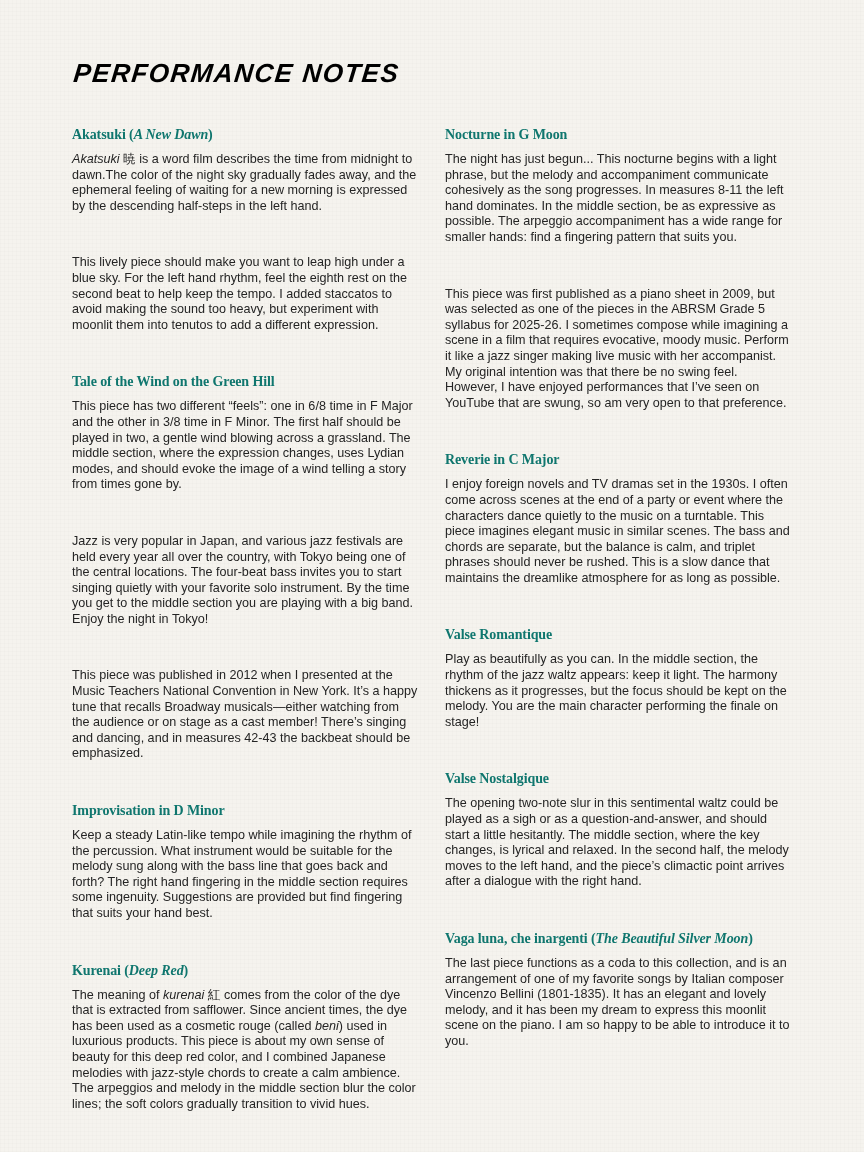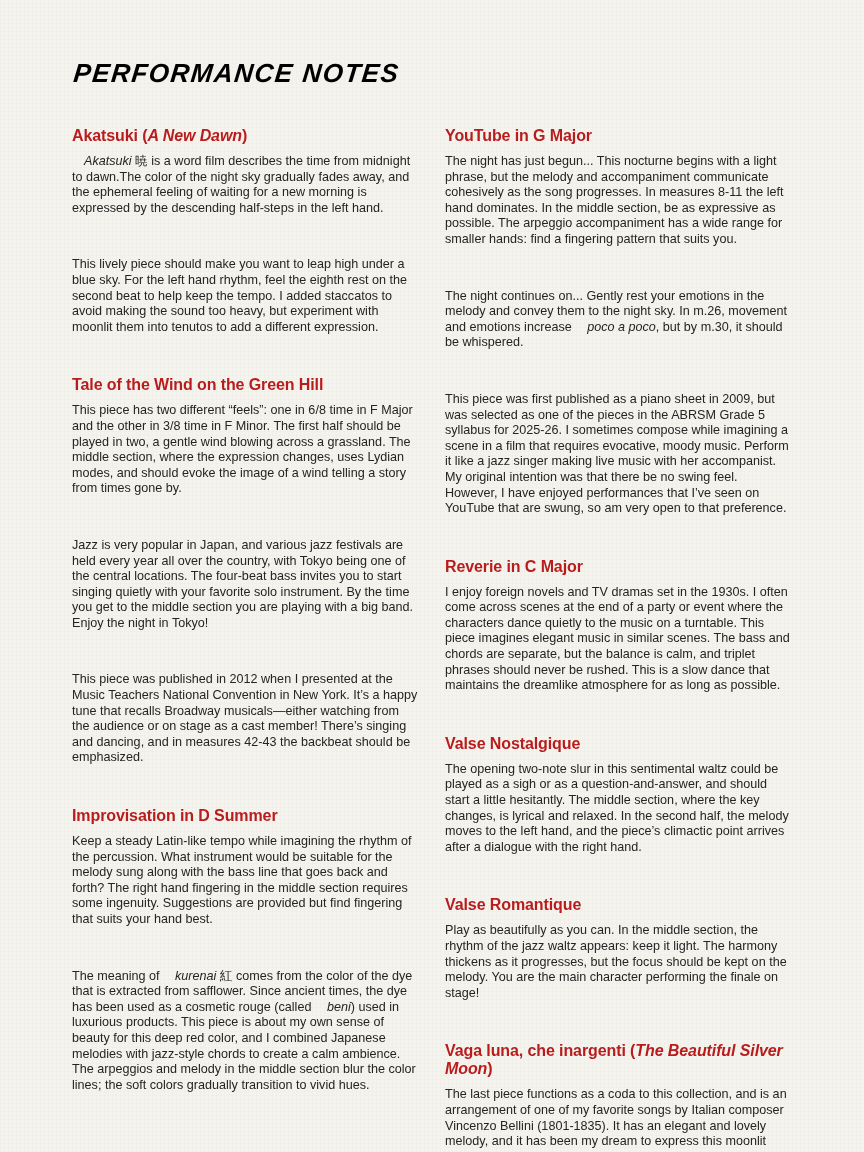--- a/index.html
+++ b/index.html
@@ -41,37 +41,37 @@
   }
   .column {
     width: 347px;
     flex: 0 0 347px;
   }
   .note-section {
     margin-bottom: 41px;
   }
   .note-heading {
     margin: 0 0 9px 0;
-    font-size: 16px;
+    font-size: 14px;
     font-weight: bold;
     letter-spacing: -0.1px;
-    color: #b91c1c;
+    color: #0f766e;
+    font-family: Liberation Serif, serif;
   }
   .note-heading .it {
     font-style: italic;
   }
   .note-body {
     margin: 0;
     font-size: 12.6px;
     line-height: 15.6px;
     color: #242424;
   }
   .note-body .it {
     font-style: italic;
-    margin-left: 12px;
   }
 </style>
 </head>
 <body>
 
 <div class="page">
   <h1 class="page-title">PERFORMANCE NOTES</h1>
   <div class="columns">
     <div class="column" id="col-left">
   <section class="note-section">
@@ -90,55 +90,55 @@
 
   <section class="note-section">
     <p class="note-body"><span>Jazz is very popular in Japan, and various jazz festivals are held every year all over the country, with Tokyo being one of the central locations. The four-beat bass invites you to start singing quietly with your favorite solo instrument. By the time you get to the middle section you are playing with a big band. Enjoy the night in Tokyo!</span></p>
   </section>
 
   <section class="note-section">
     <p class="note-body"><span>This piece was published in 2012 when I presented at the Music Teachers National Convention in New York. It’s a happy tune that recalls Broadway musicals—either watching from the audience or on stage as a cast member! There’s singing and dancing, and in measures 42-43 the backbeat should be emphasized.</span></p>
   </section>
 
   <section class="note-section">
-    <h2 class="note-heading"><span>Improvisation in D Summer</span></h2>
+    <h2 class="note-heading"><span>Improvisation in D Minor</span></h2>
     <p class="note-body"><span>Keep a steady Latin-like tempo while imagining the rhythm of the percussion. What instrument would be suitable for the melody sung along with the bass line that goes back and forth? The right hand fingering in the middle section requires some ingenuity. Suggestions are provided but find fingering that suits your hand best.</span></p>
   </section>
 
   <section class="note-section">
+    <h2 class="note-heading"><span>Kurenai (</span><span class="it">Deep Red</span><span>)</span></h2>
     <p class="note-body"><span>The meaning of </span><span class="it">kurenai</span><span> 紅 comes from the color of the dye that is extracted from safflower. Since ancient times, the dye has been used as a cosmetic rouge (called </span><span class="it">beni</span><span>) used in luxurious products. This piece is about my own sense of beauty for this deep red color, and I combined Japanese melodies with jazz-style chords to create a calm ambience. The arpeggios and melody in the middle section blur the color lines; the soft colors gradually transition to vivid hues.</span></p>
   </section>
 </div>
     <div class="column" id="col-right">
   <section class="note-section">
-    <h2 class="note-heading"><span>YouTube in G Major</span></h2>
+    <h2 class="note-heading"><span>Nocturne in G Moon</span></h2>
     <p class="note-body"><span>The night has just begun... This nocturne begins with a light phrase, but the melody and accompaniment communicate cohesively as the song progresses. In measures 8-11 the left hand dominates. In the middle section, be as expressive as possible. The arpeggio accompaniment has a wide range for smaller hands: find a fingering pattern that suits you.</span></p>
   </section>
 
   <section class="note-section">
-    <p class="note-body"><span>The night continues on... Gently rest your emotions in the melody and convey them to the night sky. In m.26, movement and emotions increase </span><span class="it">poco a poco</span><span>, but by m.30, it should be whispered.</span></p>
   </section>
 
   <section class="note-section">
     <p class="note-body"><span>This piece was first published as a piano sheet in 2009, but was selected as one of the pieces in the ABRSM Grade 5 syllabus for 2025-26. I sometimes compose while imagining a scene in a film that requires evocative, moody music. Perform it like a jazz singer making live music with her accompanist. My original intention was that there be no swing feel. However, I have enjoyed performances that I’ve seen on YouTube that are swung, so am very open to that preference.</span></p>
   </section>
 
   <section class="note-section">
     <h2 class="note-heading"><span>Reverie in C Major</span></h2>
     <p class="note-body"><span>I enjoy foreign novels and TV dramas set in the 1930s. I often come across scenes at the end of a party or event where the characters dance quietly to the music on a turntable. This piece imagines elegant music in similar scenes. The bass and chords are separate, but the balance is calm, and triplet phrases should never be rushed. This is a slow dance that maintains the dreamlike atmosphere for as long as possible.</span></p>
   </section>
 
   <section class="note-section">
-    <h2 class="note-heading"><span>Valse Nostalgique</span></h2>
-    <p class="note-body"><span>The opening two-note slur in this sentimental waltz could be played as a sigh or as a question-and-answer, and should start a little hesitantly. The middle section, where the key changes, is lyrical and relaxed. In the second half, the melody moves to the left hand, and the piece’s climactic point arrives after a dialogue with the right hand.</span></p>
+    <h2 class="note-heading"><span>Valse Romantique</span></h2>
+    <p class="note-body"><span>Play as beautifully as you can. In the middle section, the rhythm of the jazz waltz appears: keep it light. The harmony thickens as it progresses, but the focus should be kept on the melody. You are the main character performing the finale on stage!</span></p>
   </section>
 
   <section class="note-section">
-    <h2 class="note-heading"><span>Valse Romantique</span></h2>
-    <p class="note-body"><span>Play as beautifully as you can. In the middle section, the rhythm of the jazz waltz appears: keep it light. The harmony thickens as it progresses, but the focus should be kept on the melody. You are the main character performing the finale on stage!</span></p>
+    <h2 class="note-heading"><span>Valse Nostalgique</span></h2>
+    <p class="note-body"><span>The opening two-note slur in this sentimental waltz could be played as a sigh or as a question-and-answer, and should start a little hesitantly. The middle section, where the key changes, is lyrical and relaxed. In the second half, the melody moves to the left hand, and the piece’s climactic point arrives after a dialogue with the right hand.</span></p>
   </section>
 
   <section class="note-section">
     <h2 class="note-heading"><span>Vaga luna, che inargenti (</span><span class="it">The Beautiful Silver Moon</span><span>)</span></h2>
     <p class="note-body"><span>The last piece functions as a coda to this collection, and is an arrangement of one of my favorite songs by Italian composer Vincenzo Bellini (1801-1835). It has an elegant and lovely melody, and it has been my dream to express this moonlit scene on the piano. I am so happy to be able to introduce it to you.</span></p>
   </section>
 </div>
   </div>
 </div>
 

